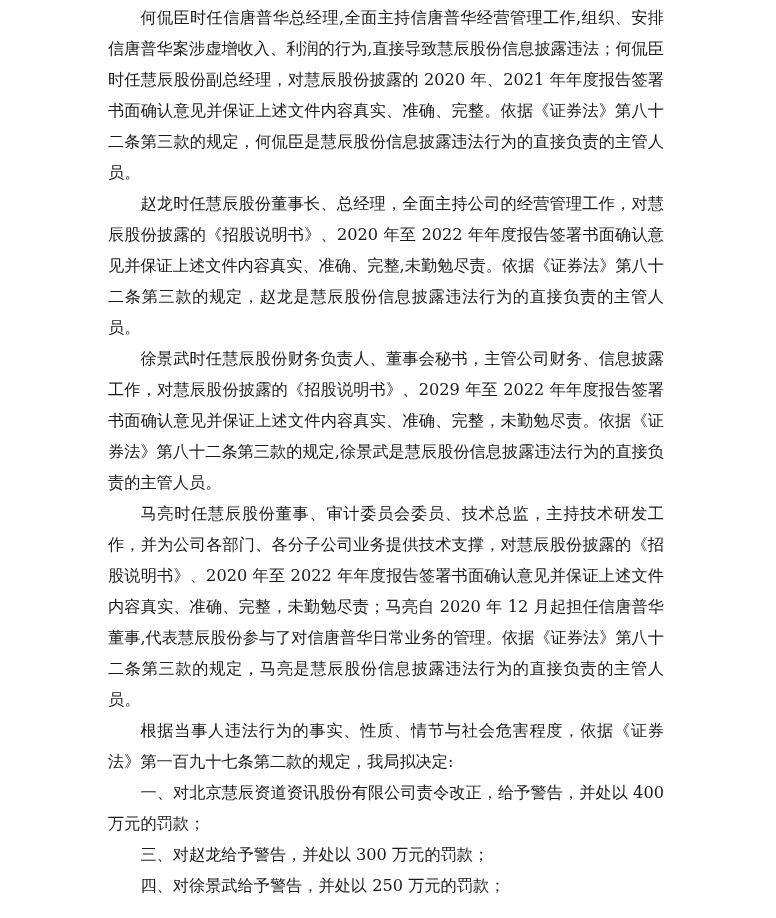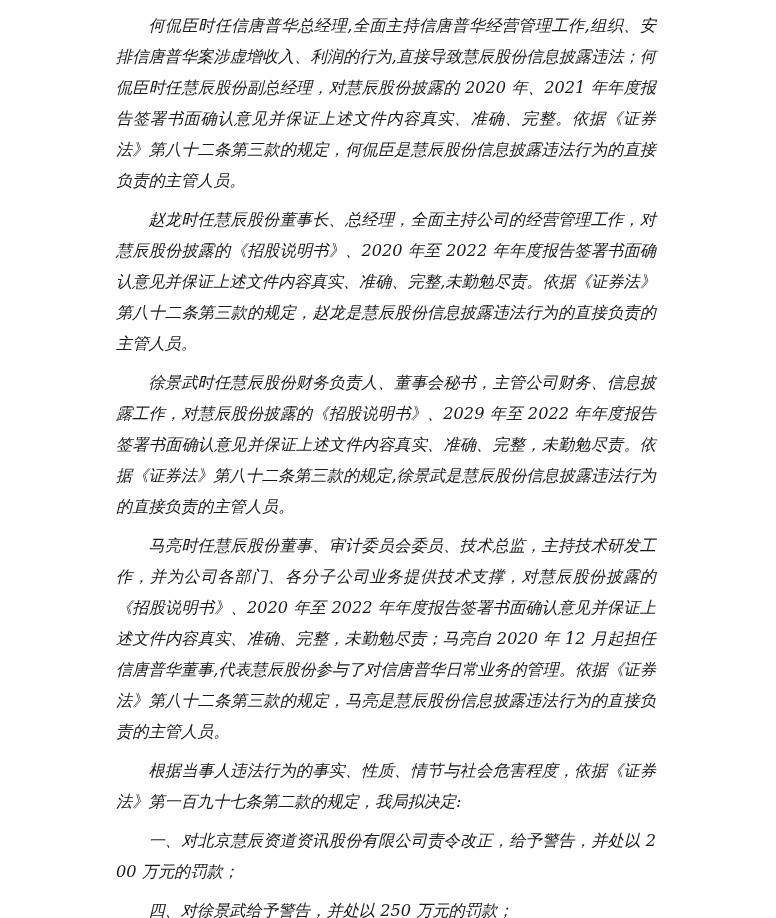--- a/index.html
+++ b/index.html
@@ -19,31 +19,31 @@
       top: 2px;
       width: 556px;
       font-family: "DejaVu Serif", "Liberation Serif", serif;
       font-size: 16.2px;
       line-height: 31px;
       color: #1a1a1a;
       text-align: justify;
       text-justify: inter-character;
     }
     .para {
-      margin: 8px;
+      margin: 0;
       text-indent: 2em;
       word-break: break-all;
-      font-style: italic;
     }
   </style>
 </head>
 <body>
 
 <div class="page">
   <p class="para">何侃臣时任信唐普华总经理,全面主持信唐普华经营管理工作,组织、安排信唐普华案涉虚增收入、利润的行为,直接导致慧辰股份信息披露违法；何侃臣时任慧辰股份副总经理，对慧辰股份披露的 2020 年、2021 年年度报告签署书面确认意见并保证上述文件内容真实、准确、完整。依据《证券法》第八十二条第三款的规定，何侃臣是慧辰股份信息披露违法行为的直接负责的主管人员。</p>
   <p class="para">赵龙时任慧辰股份董事长、总经理，全面主持公司的经营管理工作，对慧辰股份披露的《招股说明书》、2020 年至 2022 年年度报告签署书面确认意见并保证上述文件内容真实、准确、完整,未勤勉尽责。依据《证券法》第八十二条第三款的规定，赵龙是慧辰股份信息披露违法行为的直接负责的主管人员。</p>
   <p class="para">徐景武时任慧辰股份财务负责人、董事会秘书，主管公司财务、信息披露工作，对慧辰股份披露的《招股说明书》、2029 年至 2022 年年度报告签署书面确认意见并保证上述文件内容真实、准确、完整，未勤勉尽责。依据《证券法》第八十二条第三款的规定,徐景武是慧辰股份信息披露违法行为的直接负责的主管人员。</p>
   <p class="para">马亮时任慧辰股份董事、审计委员会委员、技术总监，主持技术研发工作，并为公司各部门、各分子公司业务提供技术支撑，对慧辰股份披露的《招股说明书》、2020 年至 2022 年年度报告签署书面确认意见并保证上述文件内容真实、准确、完整，未勤勉尽责；马亮自 2020 年 12 月起担任信唐普华董事,代表慧辰股份参与了对信唐普华日常业务的管理。依据《证券法》第八十二条第三款的规定，马亮是慧辰股份信息披露违法行为的直接负责的主管人员。</p>
   <p class="para">根据当事人违法行为的事实、性质、情节与社会危害程度，依据《证券法》第一百九十七条第二款的规定，我局拟决定:</p>
-  <p class="para">一、对北京慧辰资道资讯股份有限公司责令改正，给予警告，并处以 200 万元的罚款；</p>
+  <p class="para">一、对北京慧辰资道资讯股份有限公司责令改正，给予警告，并处以 400 万元的罚款；</p>
+  <p class="para">三、对赵龙给予警告，并处以 300 万元的罚款；</p>
   <p class="para">四、对徐景武给予警告，并处以 250 万元的罚款；</p>
 
 </div>
 
 </body></html>

